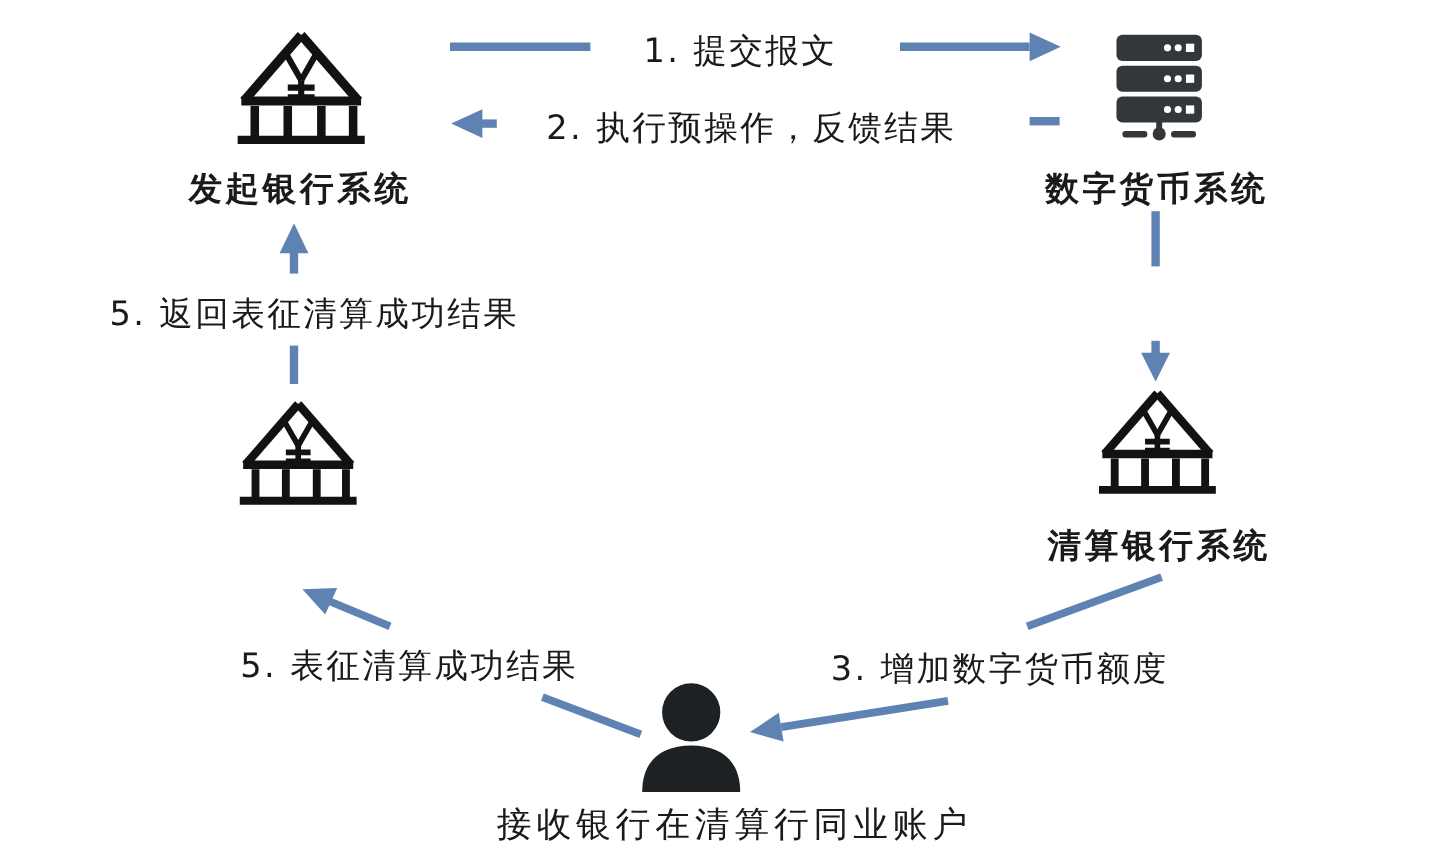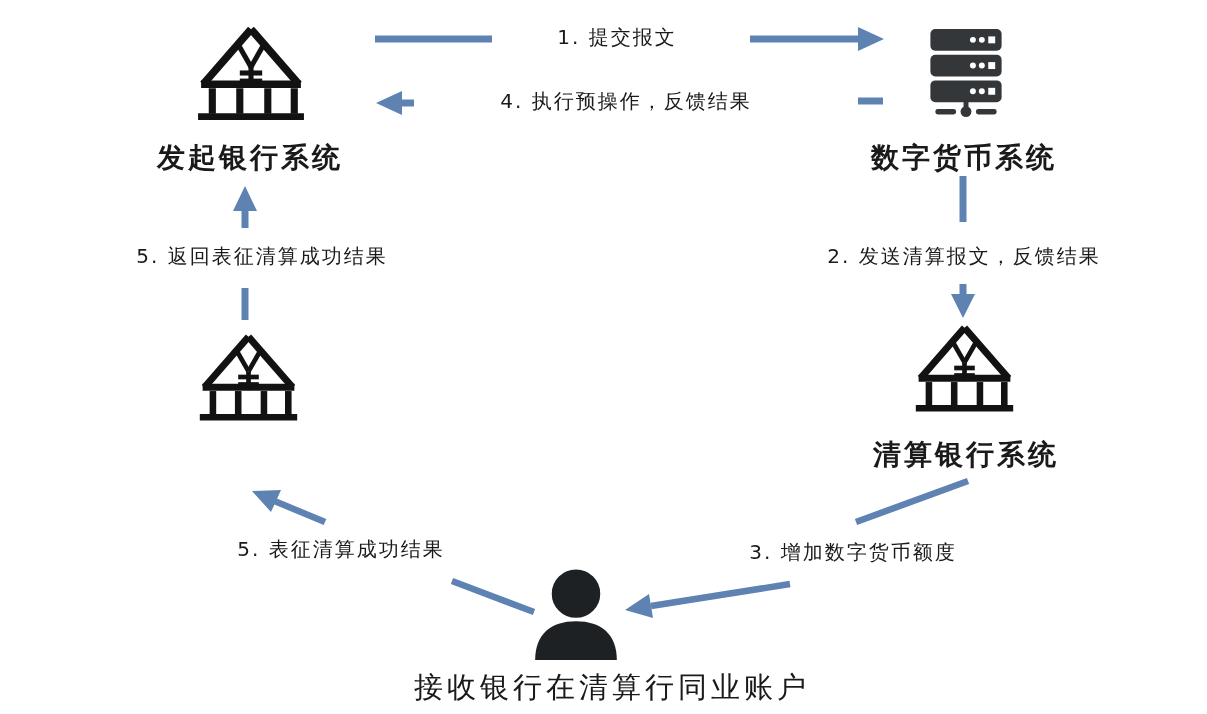--- a/index.html
+++ b/index.html
@@ -19,21 +19,21 @@
     left: 0; top: 0;
     width: 1207px; height: 714px;
   }
   .lbl {
     position: absolute;
     transform: translateX(-50%);
     white-space: nowrap;
     color: var(--text, #1a1a1a);
   }
   .node-label { font-size: 28px; letter-spacing: 3px; font-weight: bold; }
-  .edge-label { font-size: 20px; letter-spacing: 2px; }
+  .edge-label { font-size: 28px; letter-spacing: 2px; }
   .big-label  { font-size: 29px; letter-spacing: 4px; }
 </style>
 </head>
 <body>
 
 <div class="canvas">
 
   <svg class="diagram-svg" viewBox="0 0 1207 714">
     <defs>
 
@@ -145,22 +145,21 @@
 
   <div class="lbl node-label" style="left:964px; top:139px">数字货币系统</div>
 
   <div class="lbl node-label" style="left:966px; top:436px">清算银行系统</div>
 
 
   <div class="lbl big-label" style="left:612px; top:668px">接收银行在清算行同业账户</div>
 
   <div class="lbl edge-label" style="left:617px; top:24px">1. 提交报文</div>
 
-  <div class="lbl edge-label" style="left:626px; top:88px">4. 执行预操作，反馈结果</div>
+  <div class="lbl edge-label" style="left:626px; top:88px">2. 执行预操作，反馈结果</div>
 
-  <div class="lbl edge-label" style="left:964px; top:243px">2. 发送清算报文，反馈结果</div>
 
-  <div class="lbl edge-label" style="left:853px; top:539px">3. 增加数字货币额度</div>
+  <div class="lbl edge-label" style="left:833px; top:539px">3. 增加数字货币额度</div>
 
   <div class="lbl edge-label" style="left:341px; top:536px">5. 表征清算成功结果</div>
 
   <div class="lbl edge-label" style="left:262px; top:243px">5. 返回表征清算成功结果</div>
 </div>
 
 </body></html>

